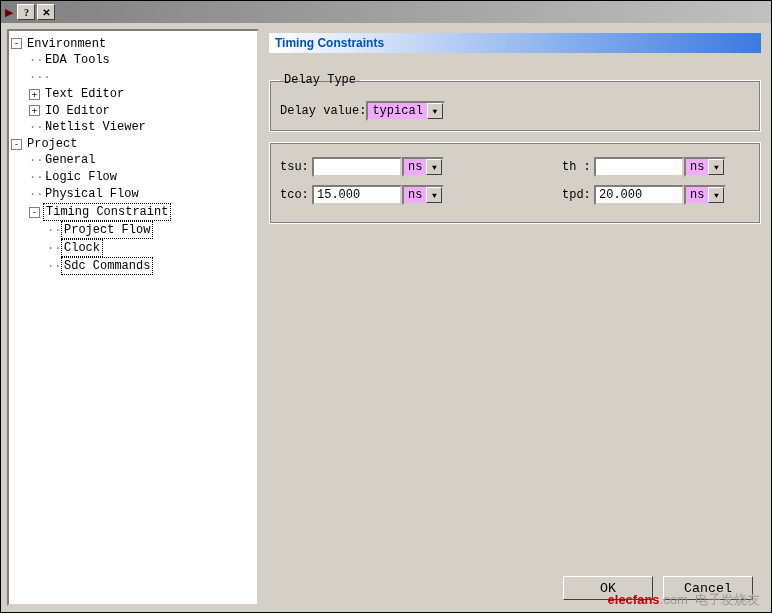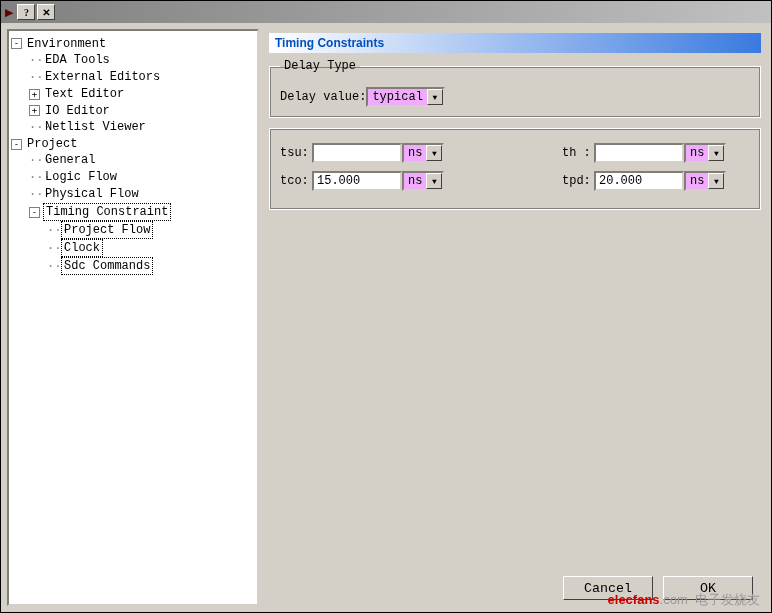--- a/index.html
+++ b/index.html
@@ -82,21 +82,21 @@
 }
 .heading {
   height: 20px;
   background: linear-gradient(to right, #ffffff, #3a7ae0);
   display: flex; align-items: center;
   padding-left: 6px;
   color: #0050c0;
   font-weight: bold;
   font-family: Tahoma, sans-serif;
   font-size: 12px;
-  margin-bottom: 6px;
+  margin-bottom: 20px;
 }
 fieldset {
   border: 1px solid #fff;
   box-shadow: inset 1px 1px 0 #808080, inset -1px -1px 0 #808080;
   padding: 14px 10px 10px 10px;
   margin-bottom: 10px;
 }
 legend { padding: 0 4px; font-family: "Courier New", monospace; }
 .form-row { display: flex; align-items: center; gap: 0; }
 .grid-row { display: flex; align-items: center; margin-bottom: 8px; }
@@ -182,21 +182,20 @@
               <span class="exp">-</span>
               <span class="lbl">Environment</span>
             </span>
             <ul class="ch">
               <li><span class="row">
                       <span class="noexp dots">···</span>
                       <span class="lbl">EDA Tools</span>
                     </span></li>
               <li><span class="row">
                       <span class="noexp dots">···</span>
-                      <span class="lbl">External Editors</span>
                     </span></li>
               <li><span class="row">
                       <span class="exp">+</span>
                       <span class="lbl">Text Editor</span>
                     </span></li>
               <li><span class="row">
                       <span class="exp">+</span>
                       <span class="lbl">IO Editor</span>
                     </span></li>
               <li><span class="row">
@@ -302,22 +301,22 @@
               <span class="combo">
                 <span class="val">ns</span>
                 <span class="arrow">▼</span>
               </span>
             </span>
           </div>
         </fieldset>
       </div>
 
       <div class="button-row">
+        <button class="dlg">OK</button>
         <button class="dlg">Cancel</button>
-        <button class="dlg">OK</button>
       </div>
     </div>
   </div>
 </div>
 
 <div class="watermark">
   <span class="red">elecfans</span><span>.com</span>
   &nbsp;<span>电子发烧友</span>
 </div>
 </div>

